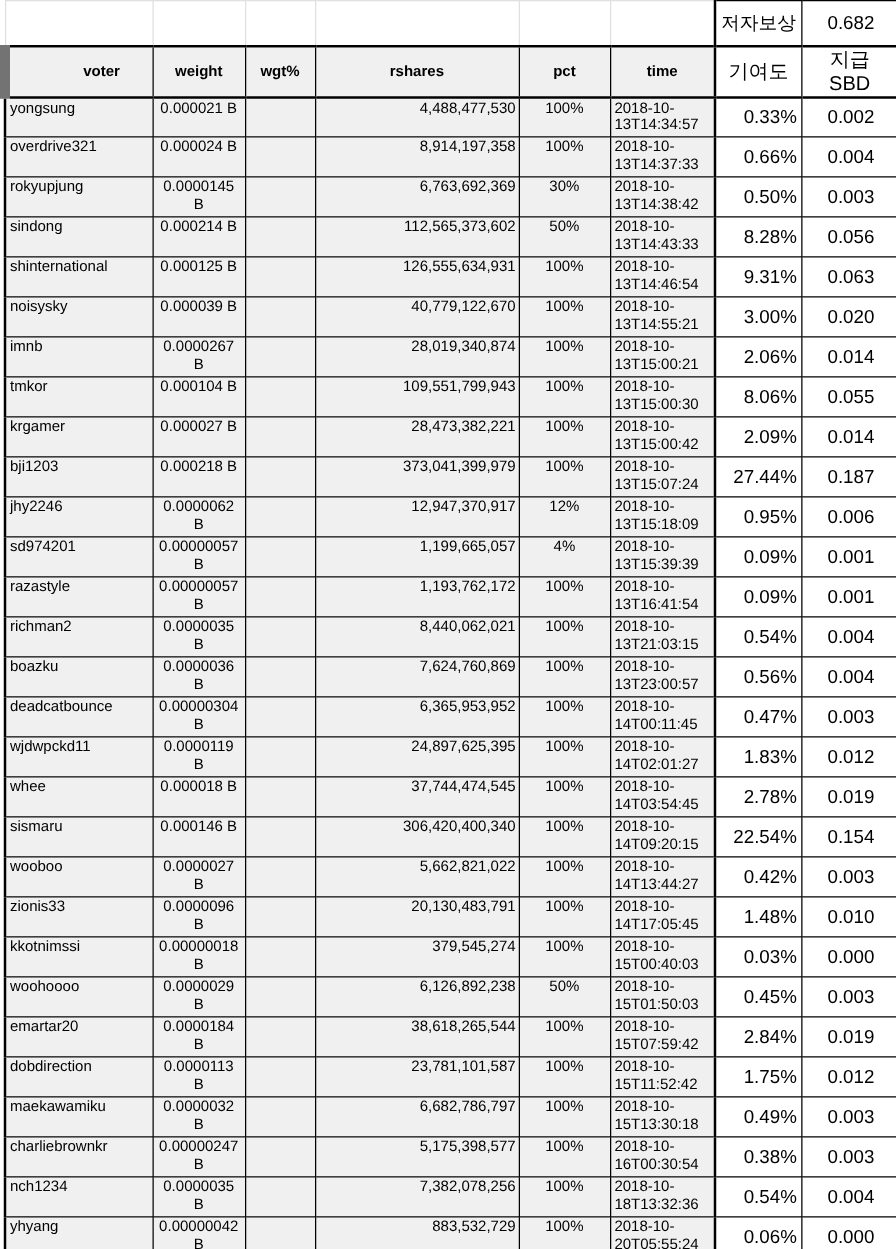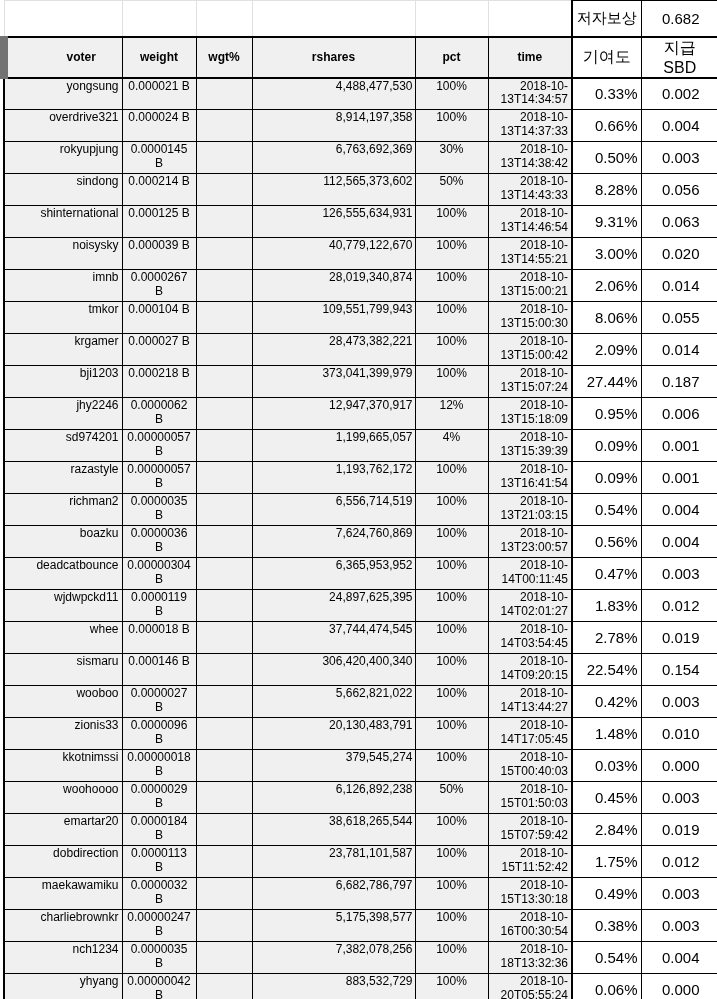--- a/index.html
+++ b/index.html
@@ -27,21 +27,21 @@
 
   
   tbody tr{height:32px;}
   tbody td{border:1px solid #000;background:#f0f0f0;font-size:12px;line-height:1.15;
            vertical-align:top;}
   tbody td.first{border-left:2px solid #000;}
   tbody td.col-contrib{border-left:2px solid #000;background:#fff;font-size:15px;
                        text-align:right;vertical-align:middle;}
   tbody td.col-payout{border-right:2px solid #000;background:#fff;font-size:15px;
                       text-align:center;vertical-align:middle;}
-  .al{text-align:right;} .ar{text-align:right;padding-right:2px;} .ac{text-align:center;}
+  .al{text-align:left;} .ar{text-align:right;padding-right:2px;} .ac{text-align:center;}
 
   
   tfoot tr{height:26px;}
   tfoot td{border:1px solid #000;border-top:2px solid #000;border-bottom:3px solid #000;
            background:#f0f0f0;font-size:15px;text-align:center;vertical-align:middle;}
   tfoot td.first{border-left:2px solid #000;}
   tfoot td.col-contrib{border-left:2px solid #000;background:#fff;}
   tfoot td.col-payout{border-right:2px solid #000;background:#fff;}
 </style>
 </head>
@@ -208,21 +208,21 @@
     <td class="ar">1,193,762,172</td>
     <td class="ac">100%</td>
     <td class="al">2018-10-13T16:41:54</td>
     <td class="col-contrib">0.09%</td>
     <td class="col-payout">0.001</td>
   </tr>
       <tr>
     <td class="first al">richman2</td>
     <td class="ac">0.0000035 B</td>
     <td class="ac"></td>
-    <td class="ar">6,556,714,519</td>
+    <td class="ar">8,440,062,021</td>
     <td class="ac">100%</td>
     <td class="al">2018-10-13T21:03:15</td>
     <td class="col-contrib">0.54%</td>
     <td class="col-payout">0.004</td>
   </tr>
       <tr>
     <td class="first al">boazku</td>
     <td class="ac">0.0000036 B</td>
     <td class="ac"></td>
     <td class="ar">7,624,760,869</td>

